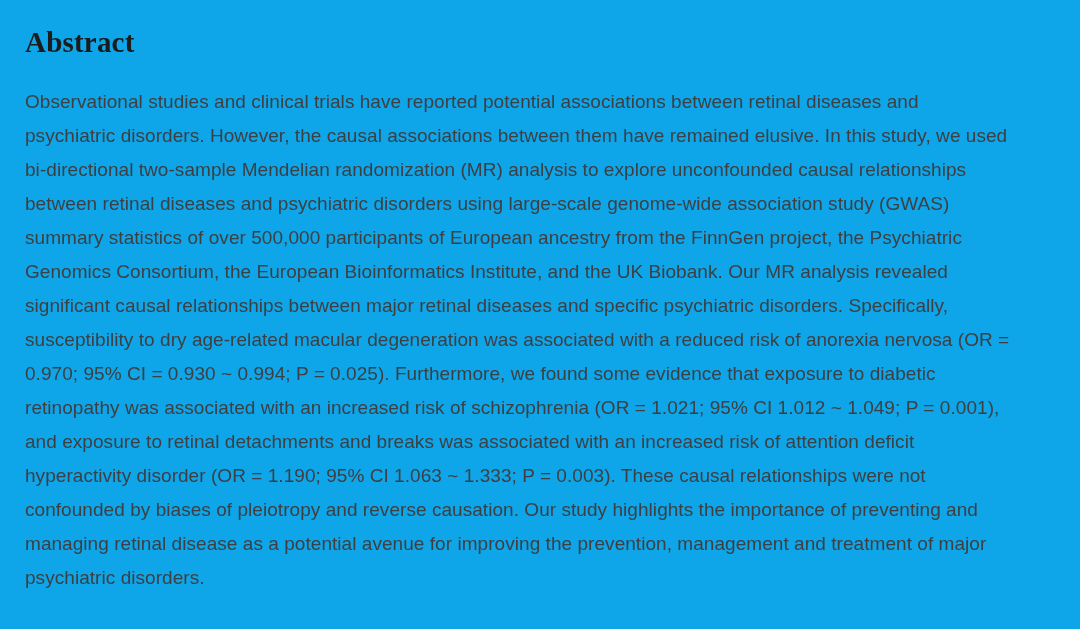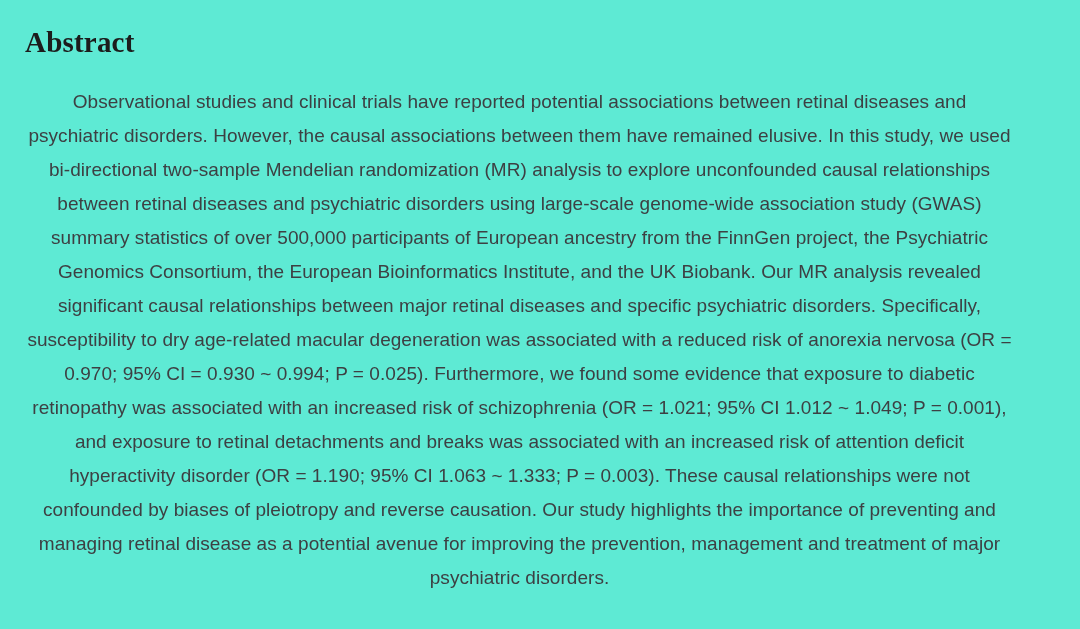--- a/index.html
+++ b/index.html
@@ -5,38 +5,38 @@
     * { margin: 0; padding: 0; box-sizing: border-box; }
     html, body {
       width: 1080px;
       height: 629px;
       background: #ffffff;
       overflow: hidden;
     }
     .abstract-section {
       width: 1080px;
       height: 629px;
-      background: #5eead4;
+      background: #0ea5e9;
       padding: 26px 66px 20px 25px;
     }
     .abstract-heading {
       font-family: "Liberation Serif", "DejaVu Serif", serif;
       font-size: 29px;
       font-weight: 700;
       color: #1c1c1c;
       letter-spacing: 0.2px;
       margin-bottom: 26px;
     }
     .abstract-body {
       font-family: "Liberation Sans", "DejaVu Sans", sans-serif;
       font-size: 19px;
       line-height: 34px;
       color: #3d4043;
       letter-spacing: 0.05px;
-      text-align: center;
+      text-align: left;
     }
   </style>
 </head>
 <body>
 
 <main class="abstract-section">
   <h2 class="abstract-heading">Abstract</h2>
   <p class="abstract-body">Observational studies and clinical trials have reported potential associations between retinal diseases and psychiatric disorders. However, the causal associations between them have remained elusive. In this study, we used bi-directional two-sample Mendelian randomization (MR) analysis to explore unconfounded causal relationships between retinal diseases and psychiatric disorders using large-scale genome-wide association study (GWAS) summary statistics of over 500,000 participants of European ancestry from the FinnGen project, the Psychiatric Genomics Consortium, the European Bioinformatics Institute, and the UK Biobank. Our MR analysis revealed significant causal relationships between major retinal diseases and specific psychiatric disorders. Specifically, susceptibility to dry age-related macular degeneration was associated with a reduced risk of anorexia nervosa (OR = 0.970; 95% CI = 0.930 ~ 0.994; P = 0.025). Furthermore, we found some evidence that exposure to diabetic retinopathy was associated with an increased risk of schizophrenia (OR = 1.021; 95% CI 1.012 ~ 1.049; P = 0.001), and exposure to retinal detachments and breaks was associated with an increased risk of attention deficit hyperactivity disorder (OR = 1.190; 95% CI 1.063 ~ 1.333; P = 0.003). These causal relationships were not confounded by biases of pleiotropy and reverse causation. Our study highlights the importance of preventing and managing retinal disease as a potential avenue for improving the prevention, management and treatment of major psychiatric disorders.</p>
 </main>
 

